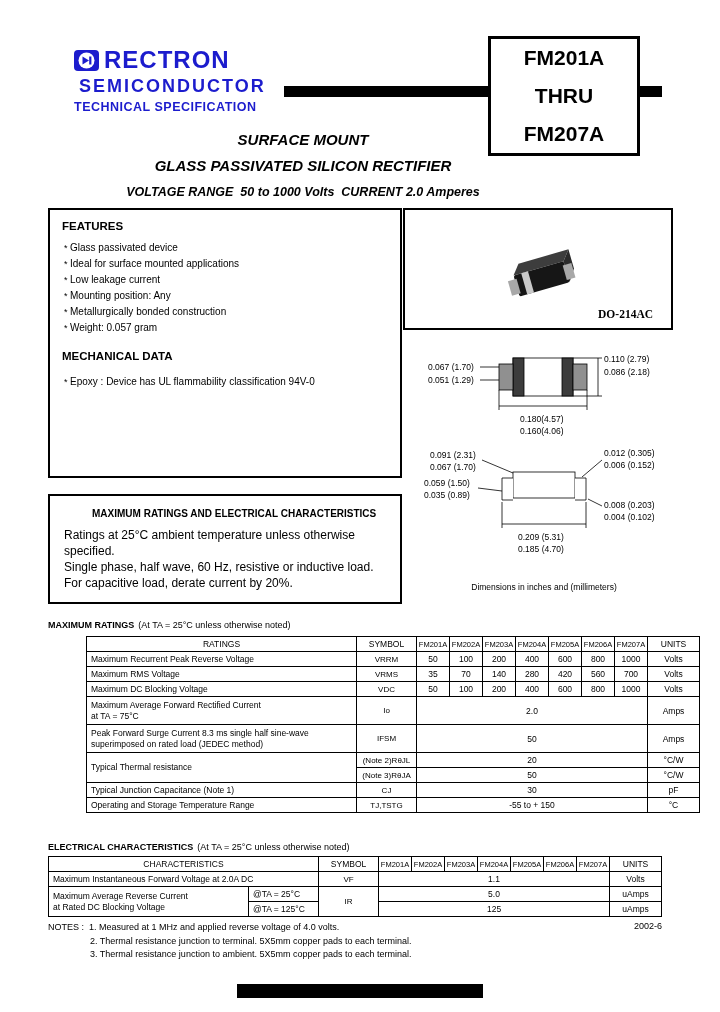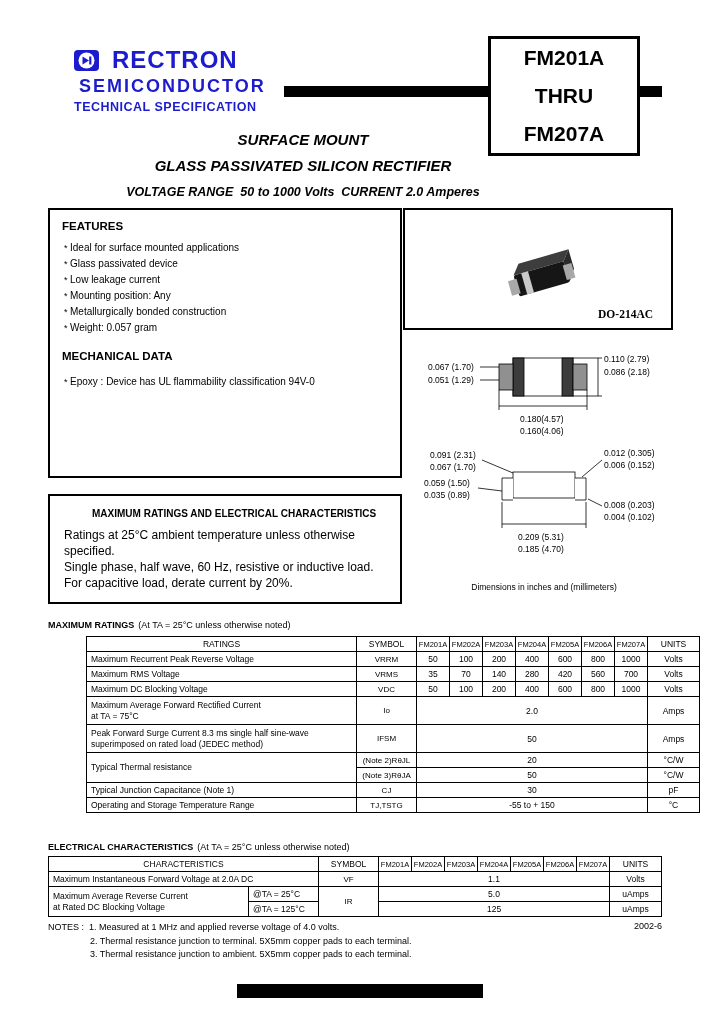--- a/index.html
+++ b/index.html
@@ -5,21 +5,21 @@
   :root { --blue:#1c1ccd; }
   html,body { margin:0; padding:0; }
   body {
     width:720px; height:1012px; position:relative; background:#ffffff;
     font-family:"Liberation Sans", sans-serif; color:#000; overflow:hidden;
   }
   .abs { position:absolute; }
   .bar { background:#000; }
 
   
-  .brand-row { display:flex; align-items:center; gap:13px; }
+  .brand-row { display:flex; align-items:center; gap:5px; }
   .brand { color:var(--blue); font-size:24px; font-weight:bold; letter-spacing:1px; }
   .division { color:var(--blue); font-size:18px; font-weight:bold; letter-spacing:2px; }
   .tagline { color:var(--blue); font-size:12.5px; font-weight:bold; letter-spacing:0.5px; }
 
   .part-box {
     left:488px; top:36px; width:146px; height:114px; border:3px solid #000;
     display:flex; flex-direction:column; justify-content:space-around; align-items:center;
     font-weight:bold; font-size:21px; background:#fff;
   }
 
@@ -95,22 +95,22 @@
     <div>FM207A</div>
   </div>
 
   <div class="abs title-wrap title1" style="top:131px;">SURFACE MOUNT</div>
   <div class="abs title-wrap title2" style="top:157px;">GLASS PASSIVATED SILICON RECTIFIER</div>
   <div class="abs title-wrap title3" style="top:185px;">VOLTAGE RANGE  50 to 1000 Volts  CURRENT 2.0 Amperes</div>
 
   <div class="abs features-box">
     <div class="feat-h">FEATURES</div>
     <div class="feat-list">
+      <div class="feat-item">Glass passivated device</div>
       <div class="feat-item">Ideal for surface mounted applications</div>
-      <div class="feat-item">Glass passivated device</div>
       <div class="feat-item">Low leakage current</div>
       <div class="feat-item">Mounting position: Any</div>
       <div class="feat-item">Metallurgically bonded construction</div>
       <div class="feat-item">Weight: 0.057 gram</div>
     </div>
     <div class="feat-h mech-h">MECHANICAL DATA</div>
     <div class="feat-item mech-item">Epoxy : Device has UL flammability classification 94V-0</div>
   </div>
 
   <div class="abs pkg-box">

